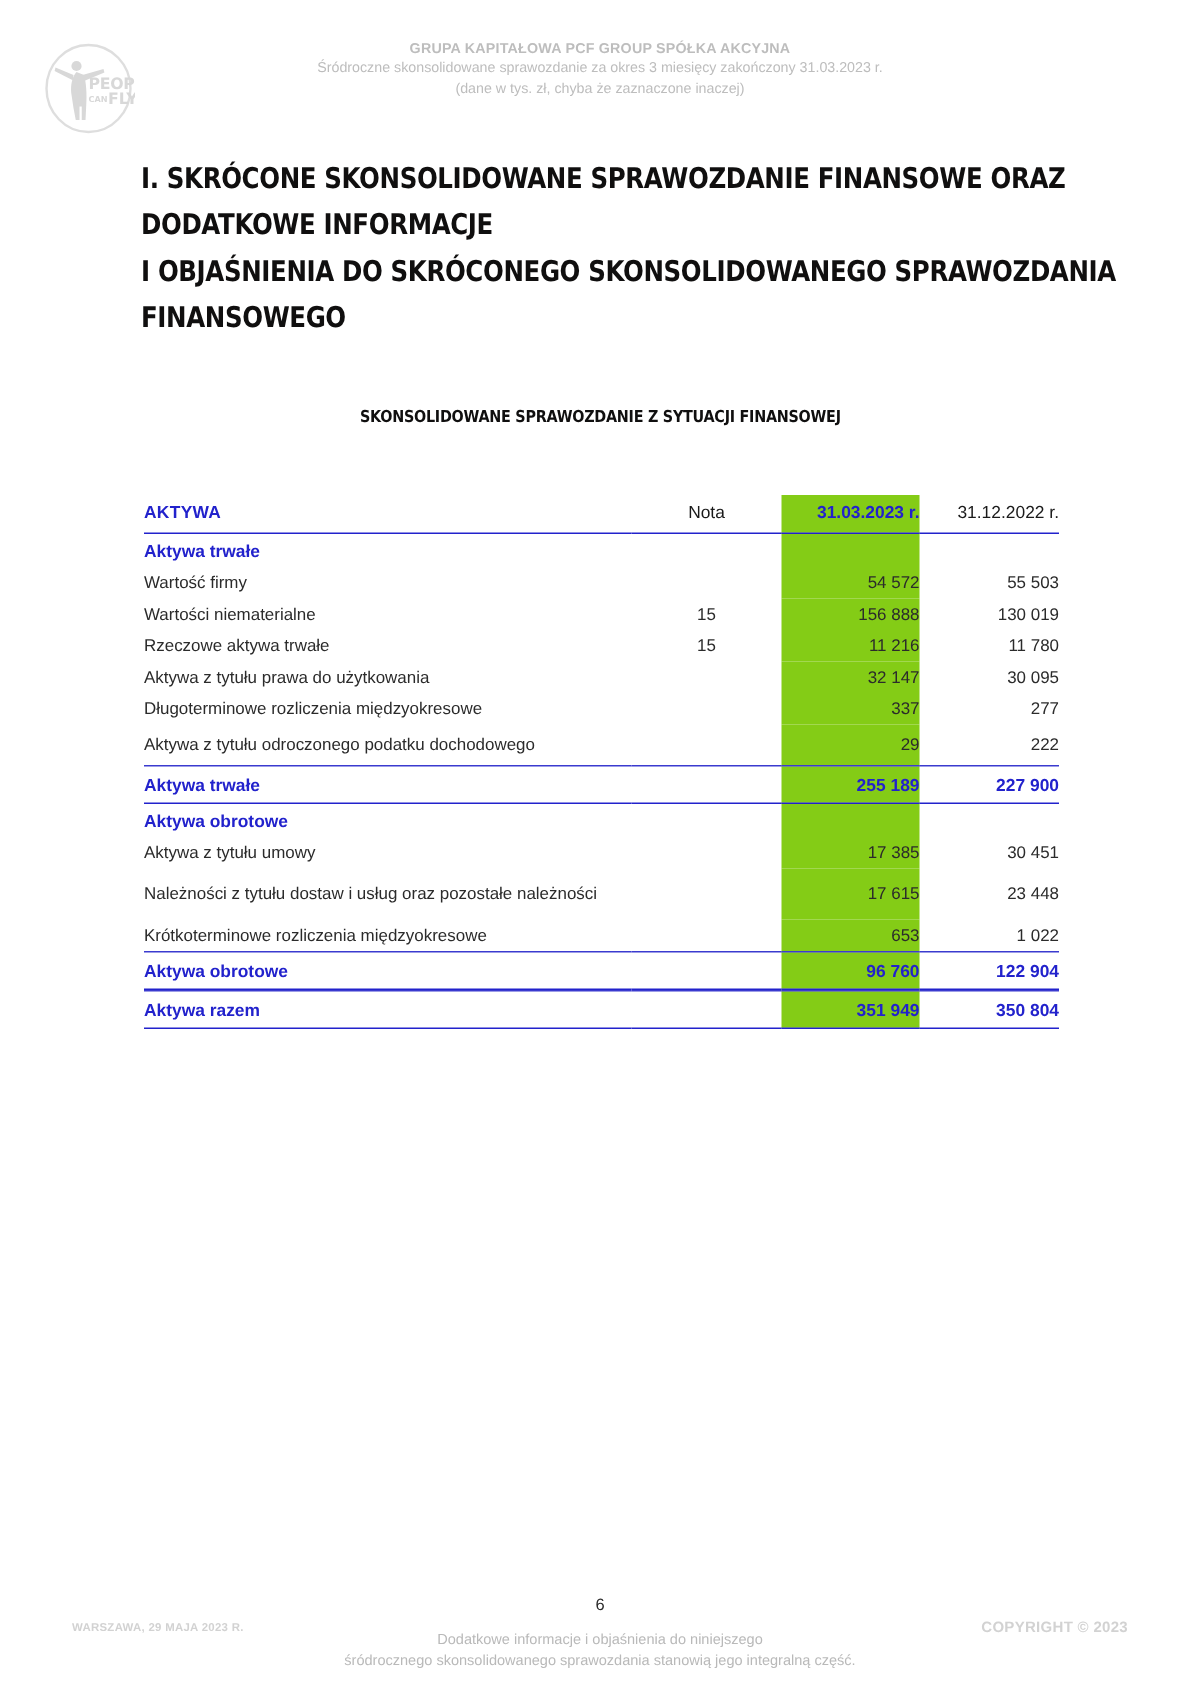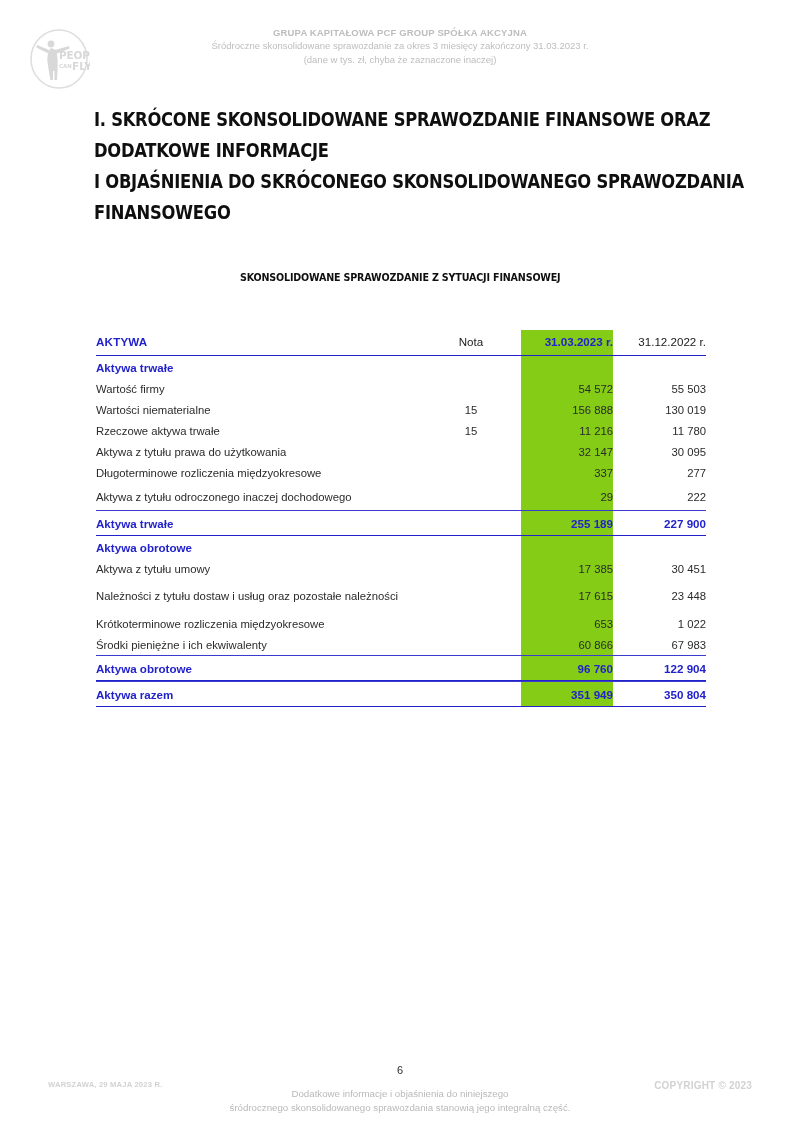--- a/index.html
+++ b/index.html
@@ -333,21 +333,21 @@
           <td class="cell-num hl">32 147</td>
           <td class="cell-num">30 095</td>
         </tr>
         <tr class="data">
           <td class="cell-label">Długoterminowe rozliczenia międzyokresowe</td>
           <td class="cell-note"></td>
           <td class="cell-num hl">337</td>
           <td class="cell-num">277</td>
         </tr>
         <tr class="data spaced">
-          <td class="cell-label">Aktywa z tytułu odroczonego inaczej dochodowego</td>
+          <td class="cell-label">Aktywa z tytułu odroczonego podatku dochodowego</td>
           <td class="cell-note"></td>
           <td class="cell-num hl">29</td>
           <td class="cell-num">222</td>
         </tr>
         <tr class="rule-thin">
           <td></td>
           <td></td>
           <td class="hl"></td>
           <td></td>
         </tr>
@@ -379,26 +379,20 @@
           <td class="cell-label">Należności z tytułu dostaw i usług oraz pozostałe należności</td>
           <td class="cell-note"></td>
           <td class="cell-num hl">17 615</td>
           <td class="cell-num">23 448</td>
         </tr>
         <tr class="data">
           <td class="cell-label">Krótkoterminowe rozliczenia międzyokresowe</td>
           <td class="cell-note"></td>
           <td class="cell-num hl">653</td>
           <td class="cell-num">1 022</td>
-        </tr>
-        <tr class="data">
-          <td class="cell-label">Środki pieniężne i ich ekwiwalenty</td>
-          <td class="cell-note"></td>
-          <td class="cell-num hl">60 866</td>
-          <td class="cell-num">67 983</td>
         </tr>
         <tr class="rule-thin">
           <td></td>
           <td></td>
           <td class="hl"></td>
           <td></td>
         </tr>
         <tr class="total">
           <td class="cell-label">Aktywa obrotowe</td>
           <td class="cell-note"></td>

